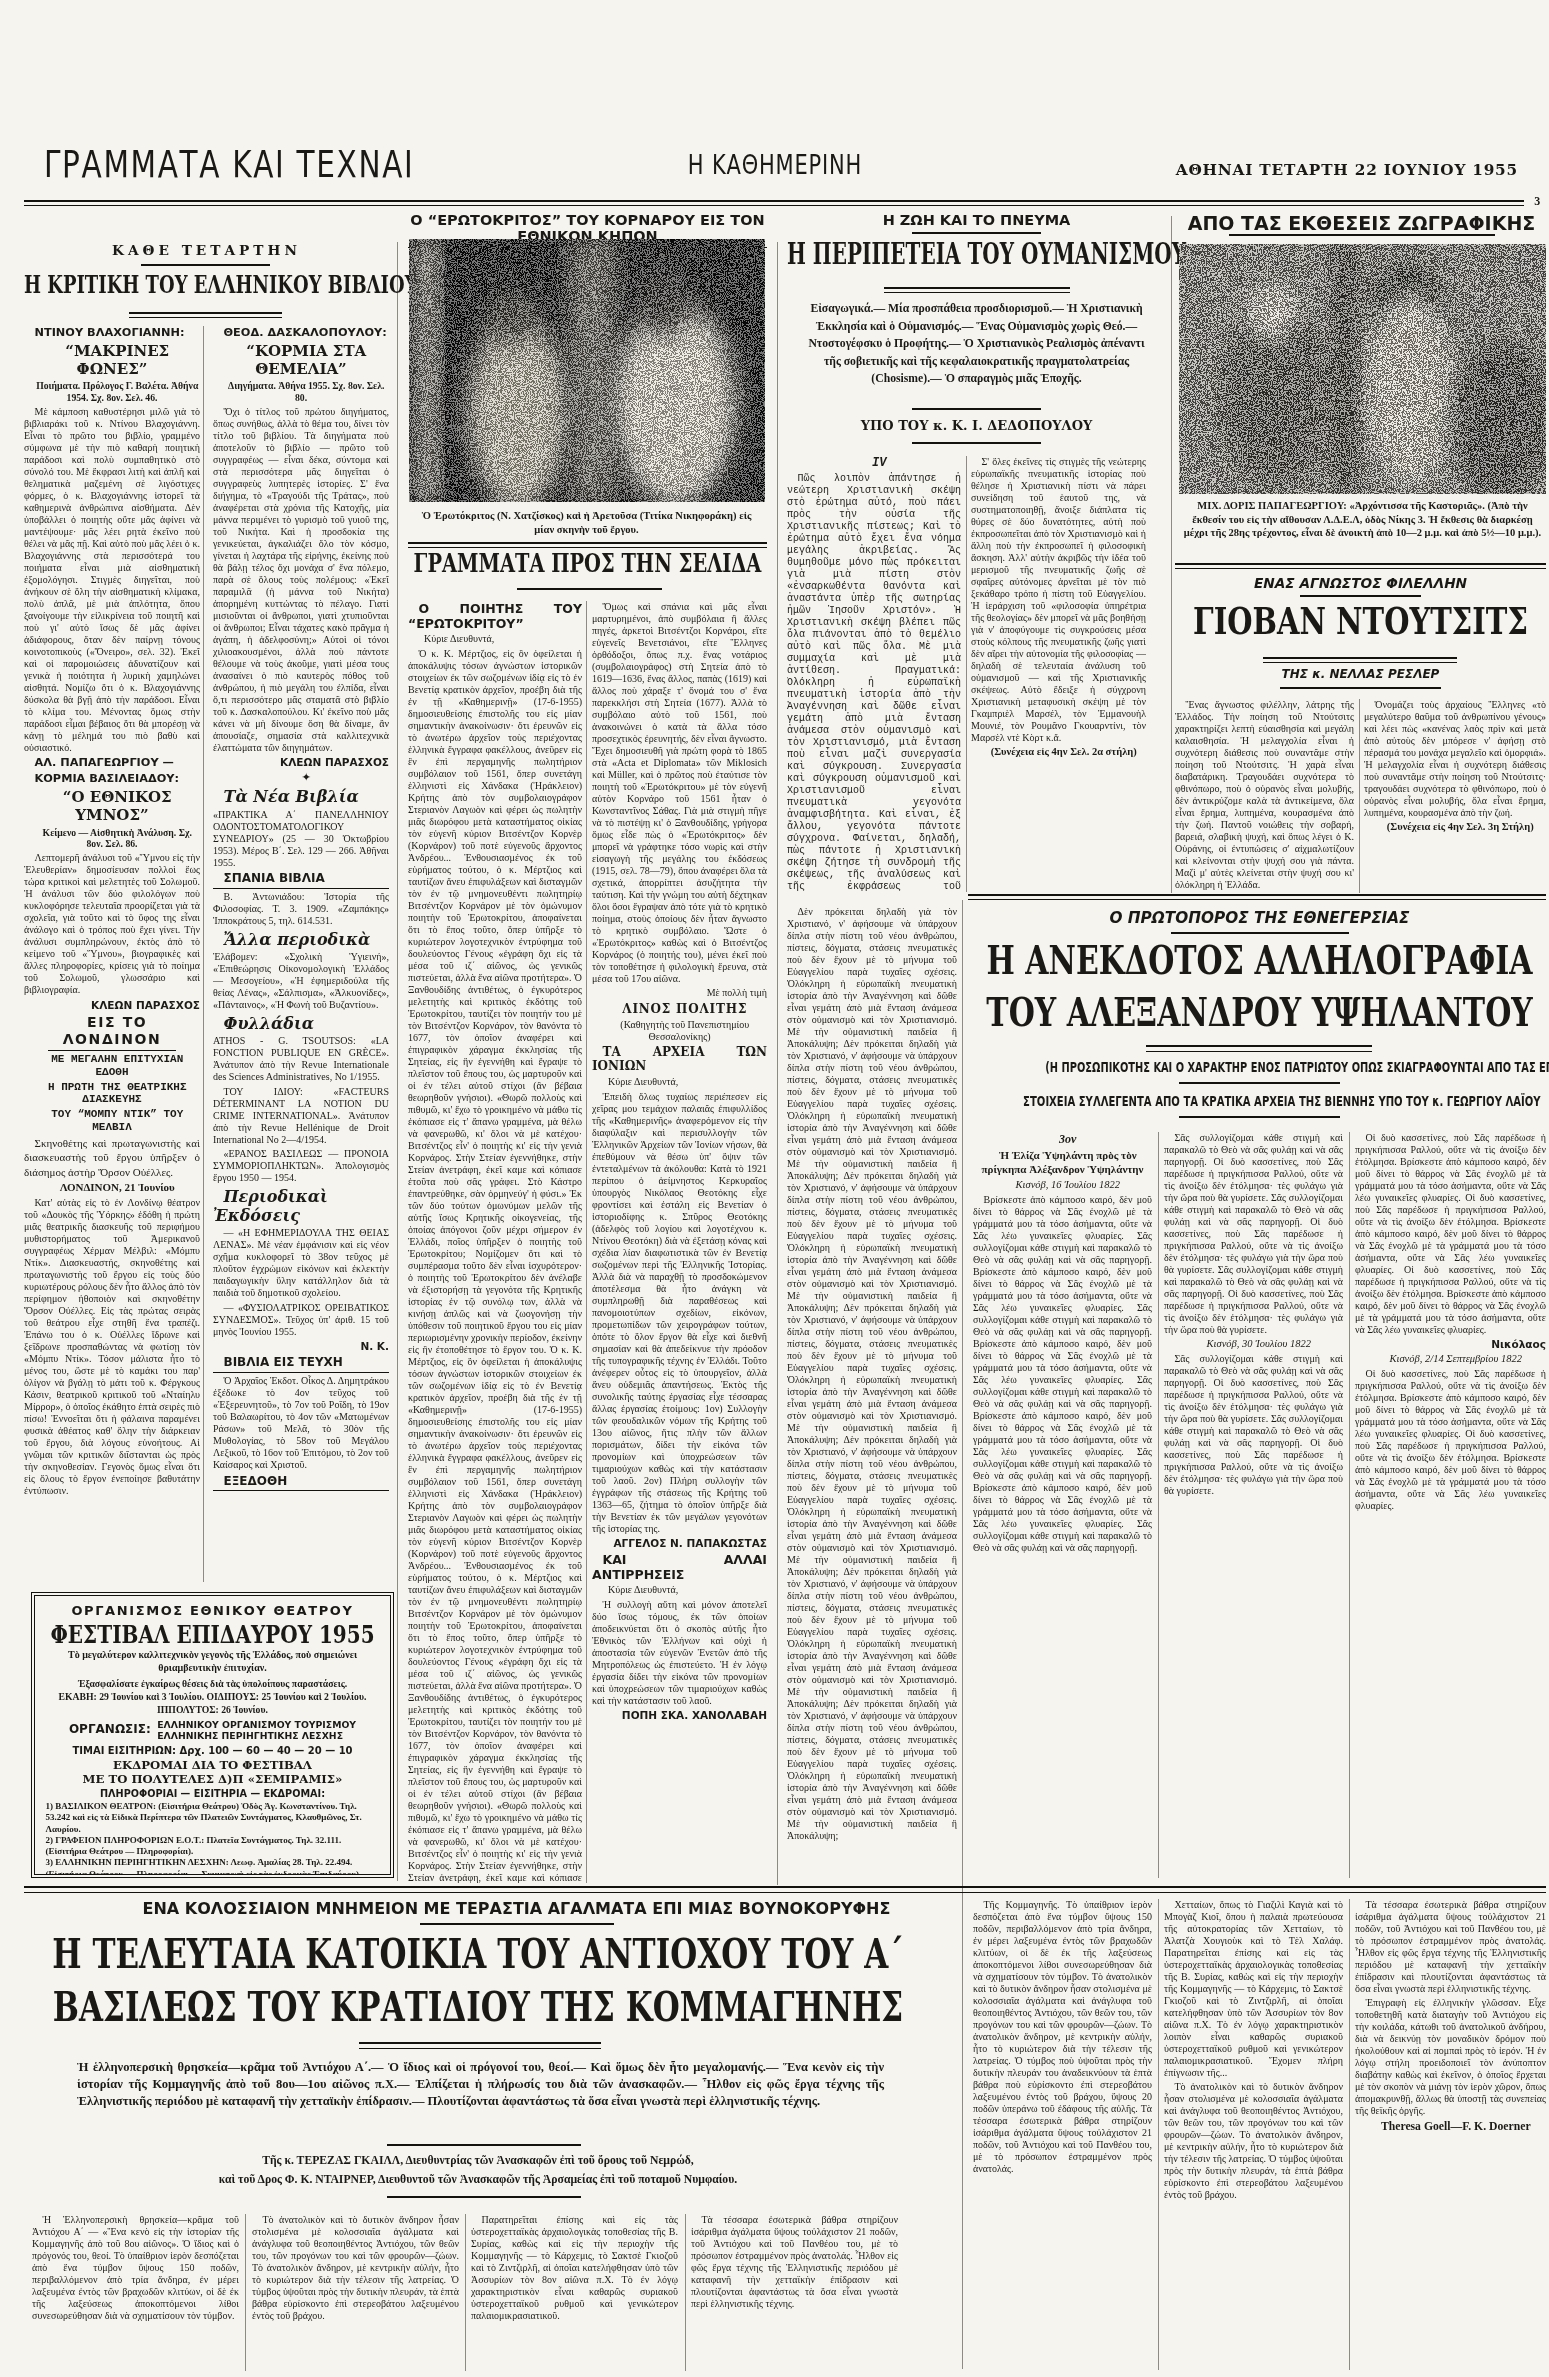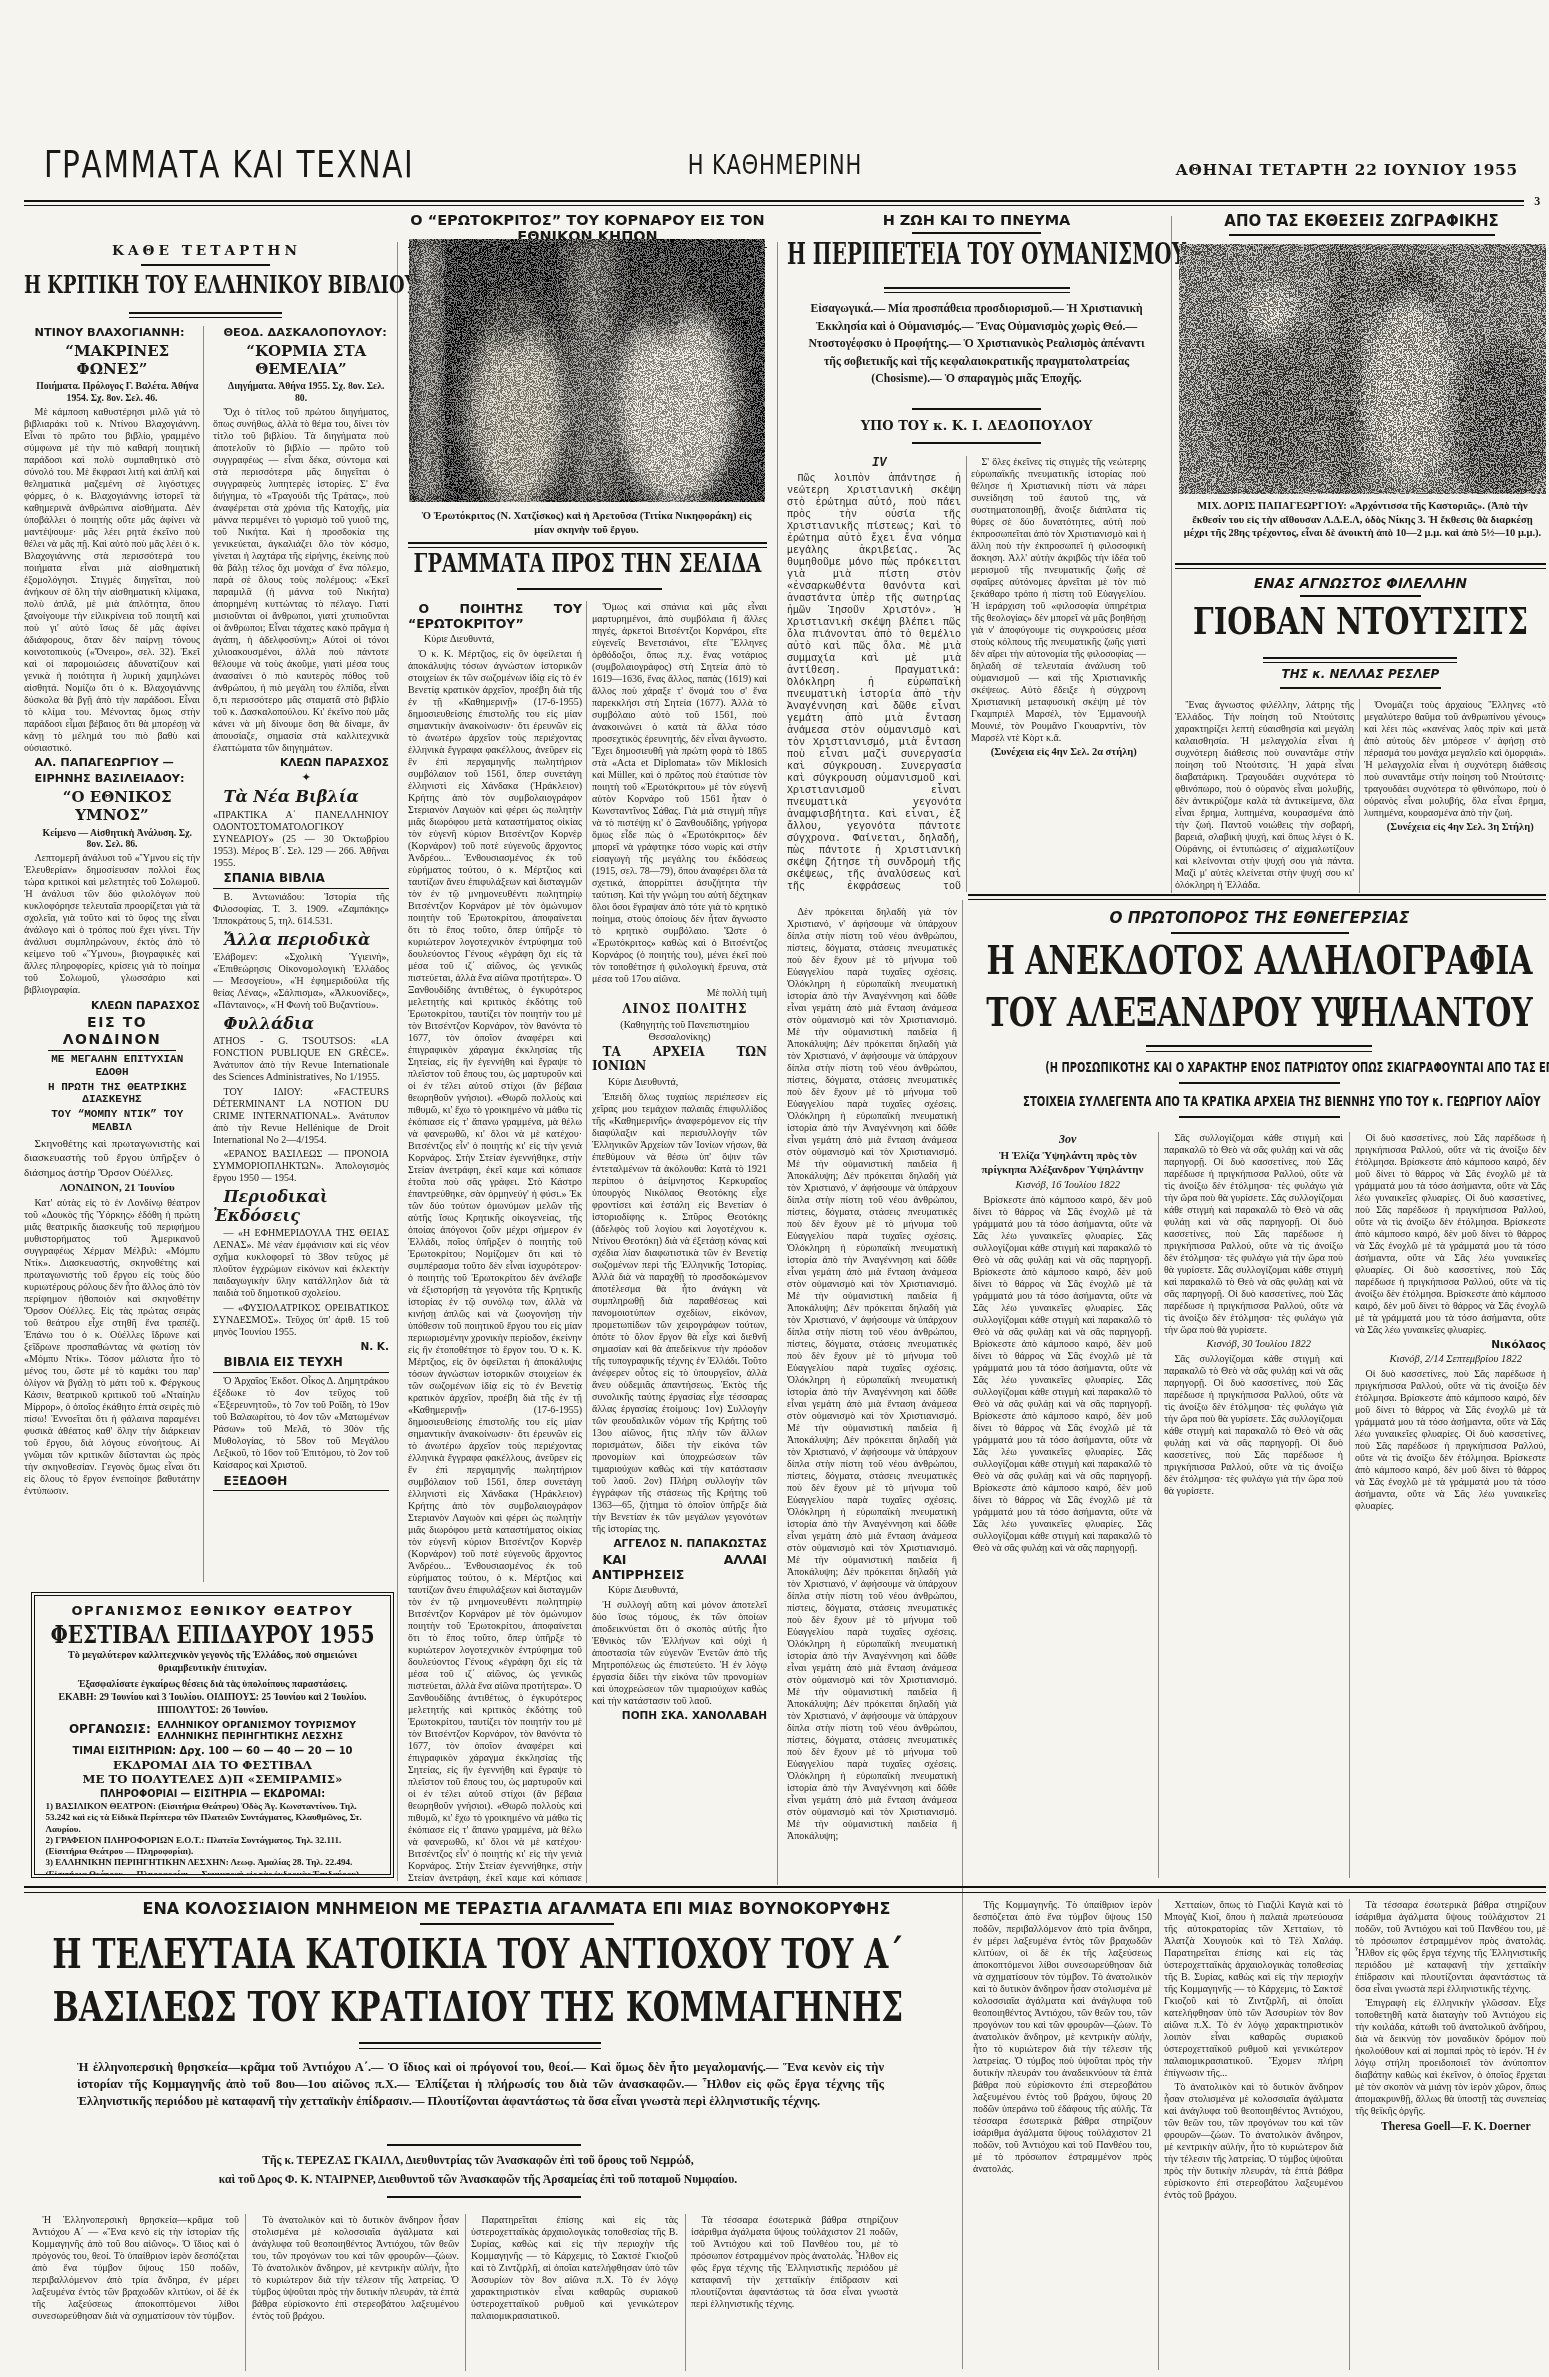--- a/index.html
+++ b/index.html
@@ -64,21 +64,21 @@
 <div class="x hr3" style="left:141px;top:264px;width:129px;height:2.4px;"></div>
 <div class="x hl" style="left:24px;top:274px;width:365px;font-size:18px;"><span class="sc" style="transform:scaleY(1.35);">Η ΚΡΙΤΙΚΗ ΤΟΥ ΕΛΛΗΝΙΚΟΥ ΒΙΒΛΙΟΥ</span></div>
 <div class="x hrd" style="left:129px;top:312px;width:153px;height:3.2px;"></div>
 
 <div class="col" style="left:24px;top:326px;width:176px;height:1256px;">
   <p class="rev-author">ΝΤΙΝΟΥ ΒΛΑΧΟΓΙΑΝΝΗ:</p>
   <p class="rev-title">“ΜΑΚΡΙΝΕΣ ΦΩΝΕΣ”</p>
   <p class="rev-ref">Ποιήματα. Πρόλογος Γ. Βαλέτα. Ἀθήνα 1954. Σχ. 8ον. Σελ. 46.</p>
   <p>Μὲ κάμποση καθυστέρησι μιλῶ γιὰ τὸ βιβλιαράκι τοῦ κ. Ντίνου Βλαχογιάννη. Εἶναι τὸ πρῶτο του βιβλίο, γραμμένο σύμφωνα μὲ τὴν πιὸ καθαρὴ ποιητικὴ παράδοσι καὶ πολὺ συμπαθητικὸ στὸ σύνολό του. Μὲ ἔκφρασι λιτὴ καὶ ἁπλῆ καὶ θεληματικὰ μαζεμένη σὲ λιγόστιχες φόρμες, ὁ κ. Βλαχογιάννης ἱστορεῖ τὰ καθημερινὰ ἀνθρώπινα αἰσθήματα. Δὲν ὑποβάλλει ὁ ποιητὴς οὔτε μᾶς ἀφίνει νὰ μαντέψουμε· μᾶς λέει ρητὰ ἐκεῖνο ποὺ θέλει νὰ μᾶς πῇ. Καὶ αὐτὸ ποὺ μᾶς λέει ὁ κ. Βλαχογιάννης στὰ περισσότερά του ποιήματα εἶναι μιὰ αἰσθηματικὴ ἐξομολόγησι. Στιγμὲς διηγεῖται, ποὺ ἀνήκουν σὲ ὅλη τὴν αἰσθηματικὴ κλίμακα, πολὺ ἁπλᾶ, μὲ μιὰ ἁπλότητα, ὅπου ξανοίγουμε τὴν εἰλικρίνεια τοῦ ποιητῆ καὶ ποὺ γι' αὐτὸ ἴσως δὲ μᾶς ἀφίνει ἀδιάφορους, ὅταν δὲν παίρνῃ τόνους κοινοτοπικοὺς («Ὄνειρο», σελ. 32). Ἐκεῖ καὶ οἱ παρομοιώσεις ἀδυνατίζουν καὶ γενικὰ ἡ ποιότητα ἡ λυρικὴ χαμηλώνει αἰσθητά. Νομίζω ὅτι ὁ κ. Βλαχογιάννης δύσκολα θὰ βγῇ ἀπὸ τὴν παράδοσι. Εἶναι τὸ κλίμα του. Μένοντας ὅμως στὴν παράδοσι εἶμαι βέβαιος ὅτι θὰ μπορέσῃ νὰ κάνῃ τὸ μέλημά του πιὸ βαθὺ καὶ οὐσιαστικό.</p>
   <p class="rev-author">ΑΛ. ΠΑΠΑΓΕΩΡΓΙΟΥ —</p>
-  <p class="rev-author" style="margin-top:0;">ΕΙΡΗΝΗΣ ΒΑΣΙΛΕΙΑΔΟΥ:</p>
+  <p class="rev-author" style="margin-top:0;">ΚΟΡΜΙΑ ΒΑΣΙΛΕΙΑΔΟΥ:</p>
   <p class="rev-title">“Ο ΕΘΝΙΚΟΣ ΥΜΝΟΣ”</p>
   <p class="rev-ref">Κείμενο — Αἰσθητικὴ Ἀνάλυση. Σχ. 8ον. Σελ. 86.</p>
   <p>Λεπτομερῆ ἀνάλυσι τοῦ «Ὕμνου εἰς τὴν Ἐλευθερίαν» δημοσίευσαν πολλοὶ ἕως τώρα κριτικοὶ καὶ μελετητὲς τοῦ Σολωμοῦ. Ἡ ἀνάλυσι τῶν δύο φιλολόγων ποὺ κυκλοφόρησε τελευταῖα προορίζεται γιὰ τὰ σχολεῖα, γιὰ τοῦτο καὶ τὸ ὕφος της εἶναι ἀνάλογο καὶ ὁ τρόπος ποὺ ἔχει γίνει. Τὴν ἀνάλυσι συμπληρώνουν, ἐκτὸς ἀπὸ τὸ κείμενο τοῦ «Ὕμνου», βιογραφικὲς καὶ ἄλλες πληροφορίες, κρίσεις γιὰ τὸ ποίημα τοῦ Σολωμοῦ, γλωσσάριο καὶ βιβλιογραφία.</p>
   <p class="sig">ΚΛΕΩΝ ΠΑΡΑΣΧΟΣ</p>
   <p class="sec-kick" style="border-bottom:1.6px solid #14120f;padding-bottom:2.4px;margin-left:24px;margin-right:24px;">ΕΙΣ ΤΟ ΛΟΝΔΙΝΟΝ</p>
   <p class="lon-h">ΜΕ ΜΕΓΑΛΗΝ ΕΠΙΤΥΧΙΑΝ ΕΔΟΘΗ</p>
   <p class="lon-h">Η ΠΡΩΤΗ ΤΗΣ ΘΕΑΤΡΙΚΗΣ ΔΙΑΣΚΕΥΗΣ</p>
   <p class="lon-h">ΤΟΥ “ΜΟΜΠΥ ΝΤΙΚ” ΤΟΥ ΜΕΛΒΙΛ</p>
   <p class="lon-deck">Σκηνοθέτης καὶ πρωταγωνιστὴς καὶ διασκευαστὴς τοῦ ἔργου ὑπῆρξεν ὁ διάσημος ἀστὴρ Ὄρσον Οὐέλλες.</p>
   <p class="dateline">ΛΟΝΔΙΝΟΝ, 21 Ἰουνίου</p>
@@ -207,21 +207,21 @@
 <div class="vr" style="left:966px;top:456px;height:436px;"></div>
 <div class="col" style="left:971px;top:456px;width:175px;height:436px;">
   <p>Σ' ὅλες ἐκεῖνες τὶς στιγμὲς τῆς νεώτερης εὐρωπαϊκῆς πνευματικῆς ἱστορίας ποὺ θέλησε ἡ Χριστιανικὴ πίστι νὰ πάρει συνείδηση τοῦ ἑαυτοῦ της, νὰ συστηματοποιηθῇ, ἄνοιξε διάπλατα τὶς θύρες σὲ δύο δυνατότητες, αὐτὴ ποὺ ἐκπροσωπεῖται ἀπὸ τὸν Χριστιανισμὸ καὶ ἡ ἄλλη ποὺ τὴν ἐκπροσωπεῖ ἡ φιλοσοφικὴ ἄσκηση. Ἀλλ' αὐτὴν ἀκριβῶς τὴν ἰδέα τοῦ μερισμοῦ τῆς πνευματικῆς ζωῆς σὲ σφαῖρες αὐτόνομες ἀρνεῖται μὲ τὸν πιὸ ξεκάθαρο τρόπο ἡ πίστη τοῦ Εὐαγγελίου. Ἡ ἱεράρχιση τοῦ «φιλοσοφία ὑπηρέτρια τῆς θεολογίας» δὲν μπορεῖ νὰ μᾶς βοηθήσῃ γιὰ ν' ἀποφύγουμε τὶς συγκρούσεις μέσα στοὺς κόλπους τῆς πνευματικῆς ζωῆς γιατὶ δὲν αἴρει τὴν αὐτονομία τῆς φιλοσοφίας — δηλαδὴ σὲ τελευταία ἀνάλυση τοῦ οὑμανισμοῦ — καὶ τῆς Χριστιανικῆς σκέψεως. Αὐτὸ ἔδειξε ἡ σύγχρονη Χριστιανικὴ μεταφυσικὴ σκέψη μὲ τὸν Γκαμπριὲλ Μαρσέλ, τὸν Ἐμμανουὴλ Μουνιέ, τὸν Ρουμᾶνο Γκουαρντίνι, τὸν Μαρσὲλ ντὲ Κὸρτ κ.ἄ.</p>
   <p class="cont">(Συνέχεια εἰς 4ην Σελ. 2α στήλη)</p>
 </div>
 <div class="col" style="left:787px;top:906px;width:170px;height:973px;">
   <p>Δὲν πρόκειται δηλαδὴ γιὰ τὸν Χριστιανό, ν' ἀφήσουμε νὰ ὑπάρχουν δίπλα στὴν πίστη τοῦ νέου ἀνθρώπου, πίστεις, δόγματα, στάσεις πνευματικὲς ποὺ δὲν ἔχουν μὲ τὸ μήνυμα τοῦ Εὐαγγελίου παρὰ τυχαῖες σχέσεις. Ὁλόκληρη ἡ εὐρωπαϊκὴ πνευματικὴ ἱστορία ἀπὸ τὴν Ἀναγέννηση καὶ δῶθε εἶναι γεμάτη ἀπὸ μιὰ ἔνταση ἀνάμεσα στὸν οὑμανισμὸ καὶ τὸν Χριστιανισμό. Μὲ τὴν οὑμανιστικὴ παιδεία ἢ Ἀποκάλυψη; Δὲν πρόκειται δηλαδὴ γιὰ τὸν Χριστιανό, ν' ἀφήσουμε νὰ ὑπάρχουν δίπλα στὴν πίστη τοῦ νέου ἀνθρώπου, πίστεις, δόγματα, στάσεις πνευματικὲς ποὺ δὲν ἔχουν μὲ τὸ μήνυμα τοῦ Εὐαγγελίου παρὰ τυχαῖες σχέσεις. Ὁλόκληρη ἡ εὐρωπαϊκὴ πνευματικὴ ἱστορία ἀπὸ τὴν Ἀναγέννηση καὶ δῶθε εἶναι γεμάτη ἀπὸ μιὰ ἔνταση ἀνάμεσα στὸν οὑμανισμὸ καὶ τὸν Χριστιανισμό. Μὲ τὴν οὑμανιστικὴ παιδεία ἢ Ἀποκάλυψη; Δὲν πρόκειται δηλαδὴ γιὰ τὸν Χριστιανό, ν' ἀφήσουμε νὰ ὑπάρχουν δίπλα στὴν πίστη τοῦ νέου ἀνθρώπου, πίστεις, δόγματα, στάσεις πνευματικὲς ποὺ δὲν ἔχουν μὲ τὸ μήνυμα τοῦ Εὐαγγελίου παρὰ τυχαῖες σχέσεις. Ὁλόκληρη ἡ εὐρωπαϊκὴ πνευματικὴ ἱστορία ἀπὸ τὴν Ἀναγέννηση καὶ δῶθε εἶναι γεμάτη ἀπὸ μιὰ ἔνταση ἀνάμεσα στὸν οὑμανισμὸ καὶ τὸν Χριστιανισμό. Μὲ τὴν οὑμανιστικὴ παιδεία ἢ Ἀποκάλυψη; Δὲν πρόκειται δηλαδὴ γιὰ τὸν Χριστιανό, ν' ἀφήσουμε νὰ ὑπάρχουν δίπλα στὴν πίστη τοῦ νέου ἀνθρώπου, πίστεις, δόγματα, στάσεις πνευματικὲς ποὺ δὲν ἔχουν μὲ τὸ μήνυμα τοῦ Εὐαγγελίου παρὰ τυχαῖες σχέσεις. Ὁλόκληρη ἡ εὐρωπαϊκὴ πνευματικὴ ἱστορία ἀπὸ τὴν Ἀναγέννηση καὶ δῶθε εἶναι γεμάτη ἀπὸ μιὰ ἔνταση ἀνάμεσα στὸν οὑμανισμὸ καὶ τὸν Χριστιανισμό. Μὲ τὴν οὑμανιστικὴ παιδεία ἢ Ἀποκάλυψη; Δὲν πρόκειται δηλαδὴ γιὰ τὸν Χριστιανό, ν' ἀφήσουμε νὰ ὑπάρχουν δίπλα στὴν πίστη τοῦ νέου ἀνθρώπου, πίστεις, δόγματα, στάσεις πνευματικὲς ποὺ δὲν ἔχουν μὲ τὸ μήνυμα τοῦ Εὐαγγελίου παρὰ τυχαῖες σχέσεις. Ὁλόκληρη ἡ εὐρωπαϊκὴ πνευματικὴ ἱστορία ἀπὸ τὴν Ἀναγέννηση καὶ δῶθε εἶναι γεμάτη ἀπὸ μιὰ ἔνταση ἀνάμεσα στὸν οὑμανισμὸ καὶ τὸν Χριστιανισμό. Μὲ τὴν οὑμανιστικὴ παιδεία ἢ Ἀποκάλυψη; Δὲν πρόκειται δηλαδὴ γιὰ τὸν Χριστιανό, ν' ἀφήσουμε νὰ ὑπάρχουν δίπλα στὴν πίστη τοῦ νέου ἀνθρώπου, πίστεις, δόγματα, στάσεις πνευματικὲς ποὺ δὲν ἔχουν μὲ τὸ μήνυμα τοῦ Εὐαγγελίου παρὰ τυχαῖες σχέσεις. Ὁλόκληρη ἡ εὐρωπαϊκὴ πνευματικὴ ἱστορία ἀπὸ τὴν Ἀναγέννηση καὶ δῶθε εἶναι γεμάτη ἀπὸ μιὰ ἔνταση ἀνάμεσα στὸν οὑμανισμὸ καὶ τὸν Χριστιανισμό. Μὲ τὴν οὑμανιστικὴ παιδεία ἢ Ἀποκάλυψη; Δὲν πρόκειται δηλαδὴ γιὰ τὸν Χριστιανό, ν' ἀφήσουμε νὰ ὑπάρχουν δίπλα στὴν πίστη τοῦ νέου ἀνθρώπου, πίστεις, δόγματα, στάσεις πνευματικὲς ποὺ δὲν ἔχουν μὲ τὸ μήνυμα τοῦ Εὐαγγελίου παρὰ τυχαῖες σχέσεις. Ὁλόκληρη ἡ εὐρωπαϊκὴ πνευματικὴ ἱστορία ἀπὸ τὴν Ἀναγέννηση καὶ δῶθε εἶναι γεμάτη ἀπὸ μιὰ ἔνταση ἀνάμεσα στὸν οὑμανισμὸ καὶ τὸν Χριστιανισμό. Μὲ τὴν οὑμανιστικὴ παιδεία ἢ Ἀποκάλυψη;</p>
 </div>
 <div class="vr" style="left:962px;top:900px;height:1469px;"></div>
 
-<div class="x kick" style="left:1180px;top:212px;width:363px;font-size:15px;">ΑΠΟ ΤΑΣ ΕΚΘΕΣΕΙΣ ΖΩΓΡΑΦΙΚΗΣ</div>
+<div class="x kick" style="left:1180px;top:212px;width:363px;font-size:19px;">ΑΠΟ ΤΑΣ ΕΚΘΕΣΕΙΣ ΖΩΓΡΑΦΙΚΗΣ</div>
 <div class="x hr3" style="left:1229px;top:234px;width:266px;height:2.4px;"></div>
 <div class="x" style="left:1179px;top:244px;width:367px;height:250px;">
   <svg width="367" height="250" role="img" viewBox="0 0 455 310">
     <defs>
       <filter id="grainB">
           <feTurbulence type="fractalNoise" baseFrequency="0.65" numOctaves="3" seed="11"></feTurbulence>
           <feColorMatrix type="saturate" values="0"></feColorMatrix>
           <feComponentTransfer>
             <feFuncR type="discrete" tableValues="0 1"></feFuncR>
             <feFuncG type="discrete" tableValues="0 1"></feFuncG>

